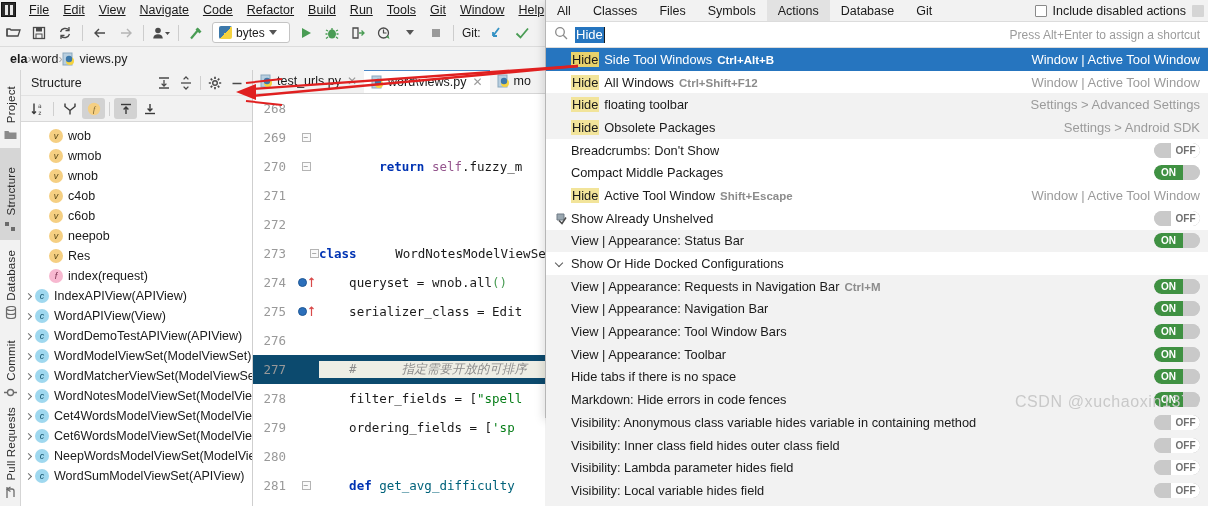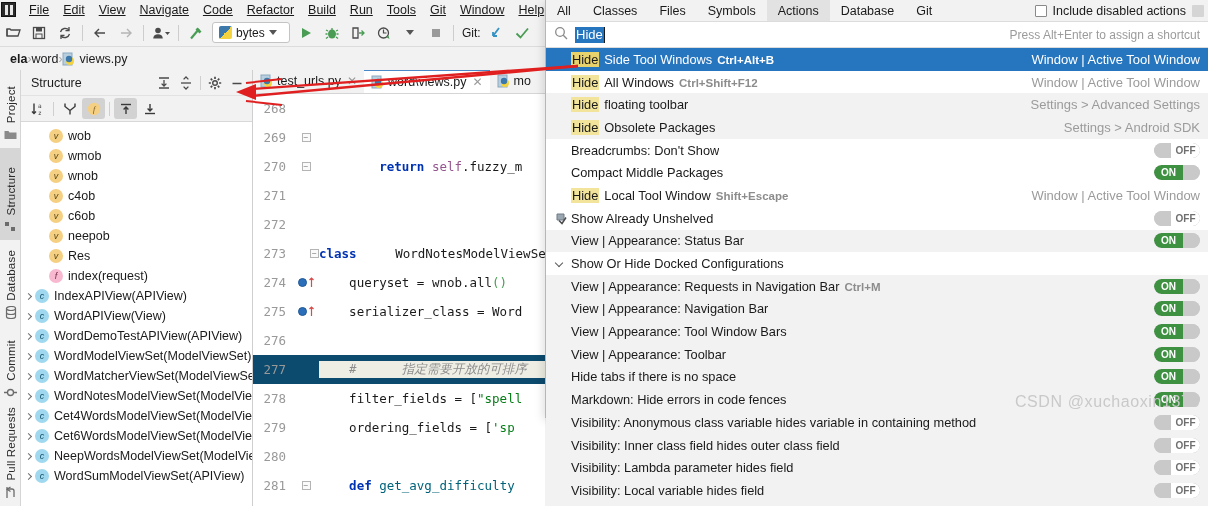--- a/index.html
+++ b/index.html
@@ -649,21 +649,21 @@
             <span class="code">    queryset = wnob.all<span class="paren" style="color:#499c54">()</span></span>
           </div>
         <div class="ed-line">
             <span class="gutter-num">275</span>
             <span class="gutter-mark">
               <span class="bp"></span>
               <svg width="5" height="11">
                 <path d="M2.5 10V1M.5 3L2.5 1l2 2" stroke="#d94a4a" stroke-width="1.2" fill="none"></path>
               </svg>
             </span>
-            <span class="code">    serializer_class = Word</span>
+            <span class="code">    serializer_class = Edit</span>
           </div>
         <div class="ed-line">
             <span class="gutter-num">276</span>
             <span class="gutter-mark"></span>
             <span class="code"></span>
           </div>
         <div class="ed-line hl">
             <span class="gutter-num">277</span>
             <span class="gutter-mark"></span>
             <span class="code cmt">    #      指定需要开放的可排序</span>
@@ -784,21 +784,21 @@
         <span class="toggle on">
             <span class="knob"></span>
             <span class="lab">ON</span>
           </span>
       </div>
 
       <div class="rrow">
         <span class="r-ico"></span>
         <span class="r-label">
           <span class="r-match">Hide</span>
-            <span> Local Tool Window</span>
+            <span> Active Tool Window</span>
           <span class="r-short">Shift+Escape</span>
         </span>
         <span class="r-right">Window | Active Tool Window</span>
       </div>
 
       <div class="rrow">
         <span class="r-ico">
           <svg width="13" height="13" viewBox="0 0 13 13">
               <path d="M2 2h7v6H2z" fill="#9aa7b0" stroke="#6e7b85"></path>
               <path d="M4 8.5l3 3 4-6" fill="none" stroke="#4a4a4a" stroke-width="1.5"></path>

